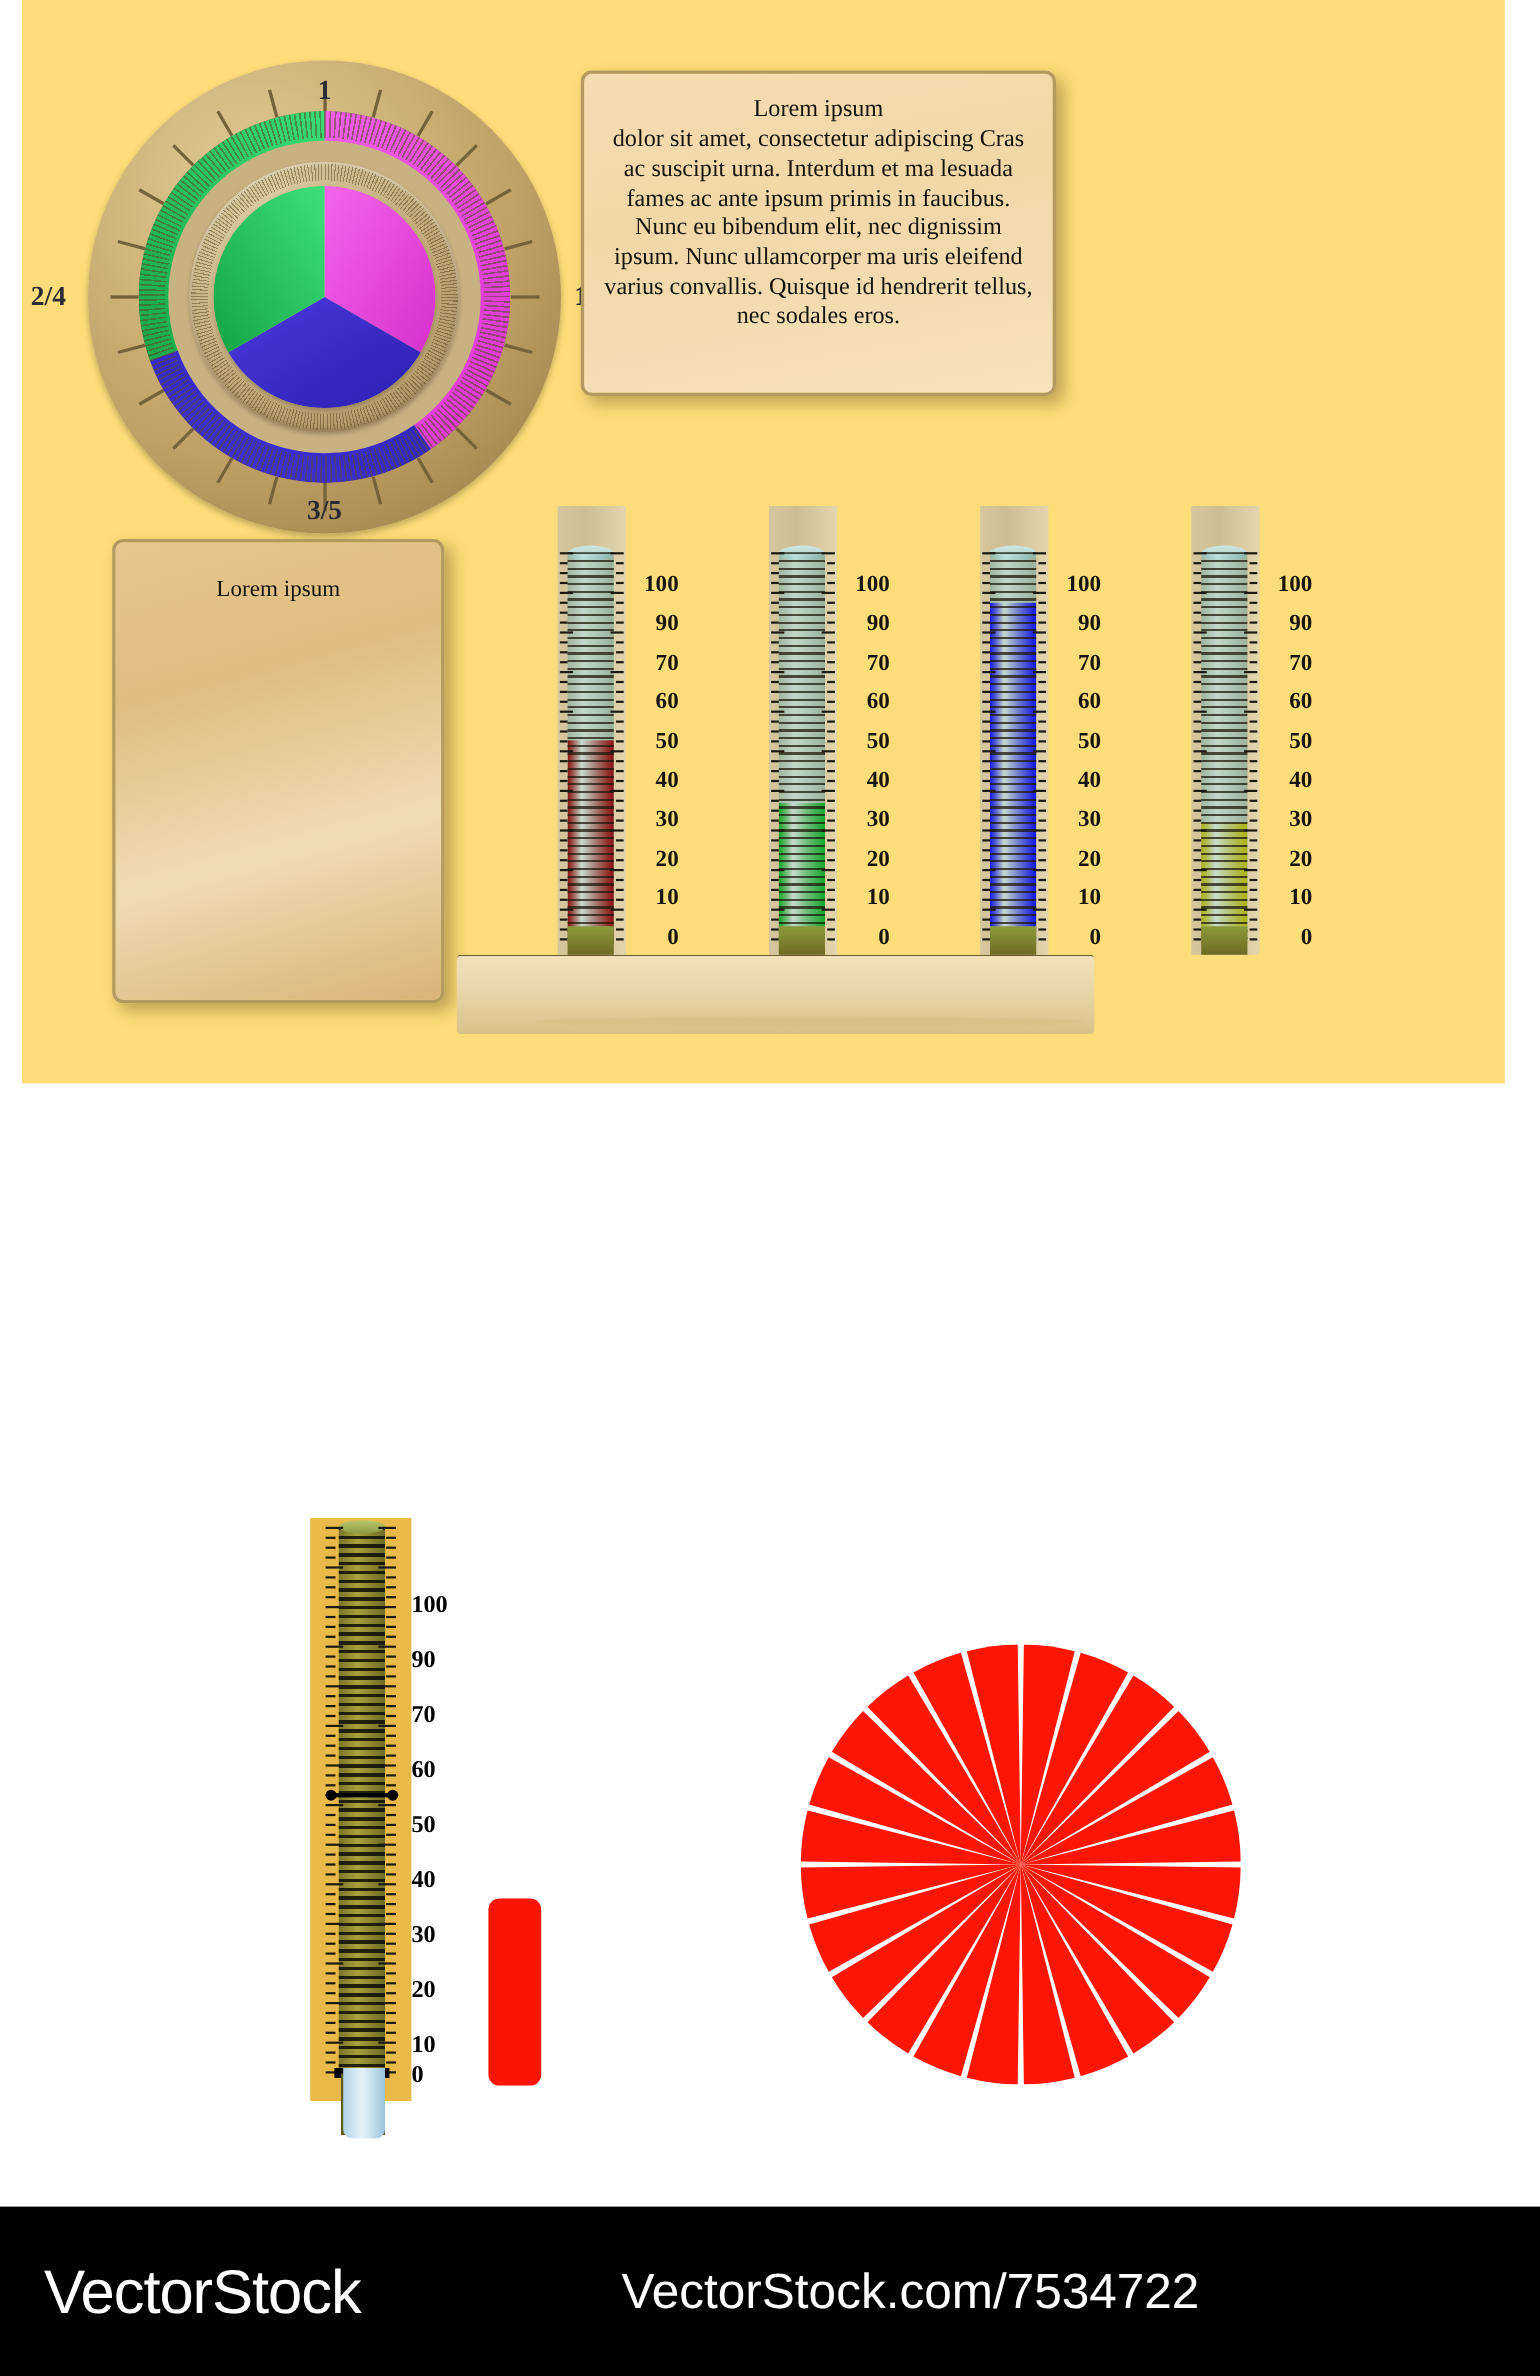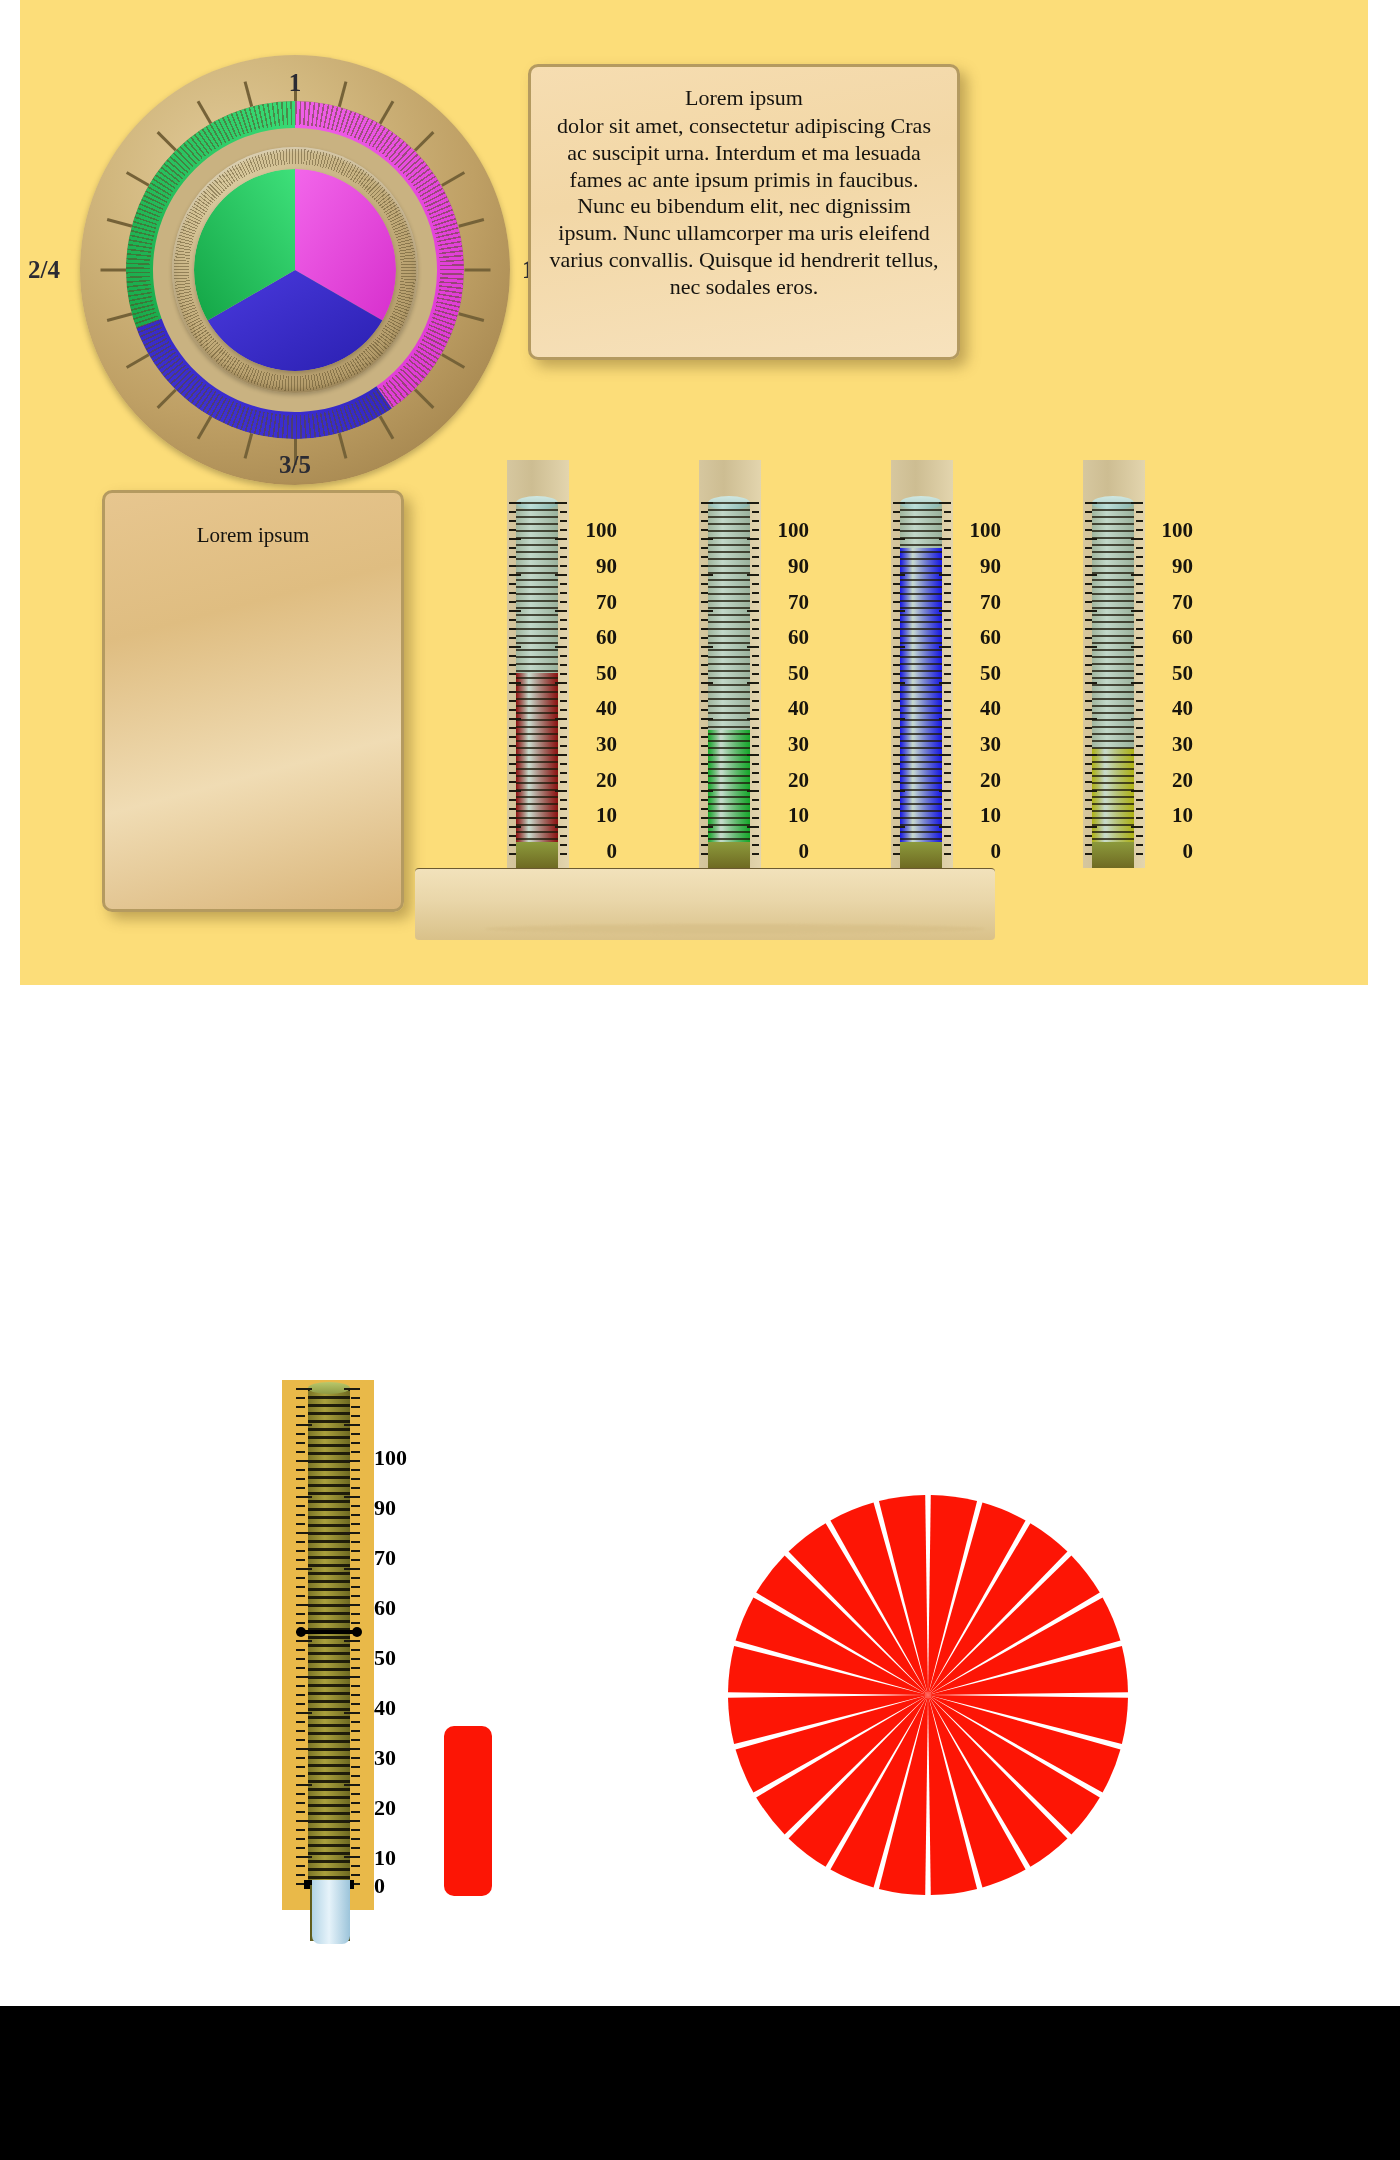--- a/index.html
+++ b/index.html
@@ -889,13 +889,15 @@
     <path d="M 200 200 L 6.110930020972205 249.06147717576047 A 200 200 0 0 1 0.019495198139139802 202.79243606782907 Z" fill="#fd1505"></path>
     <path d="M 200 200 L 0.019495198139139802 197.20756393217096 A 200 200 0 0 1 6.110930020972205 150.93852282423958 Z" fill="#fd1505"></path>
     <path d="M 200 200 L 7.556401294142887 145.54395059188522 A 200 200 0 0 1 25.41558454603799 102.42806817225359 Z" fill="#fd1505"></path>
     <path d="M 200 200 L 28.20802061386715 97.59142702588565 A 200 200 0 0 1 56.61787846990342 60.5669794290871 Z" fill="#fd1505"></path>
     <path d="M 200 200 L 60.56697942908707 56.617878469903474 A 200 200 0 0 1 97.59142702588561 28.20802061386715 Z" fill="#fd1505"></path>
     <path d="M 200 200 L 102.42806817225355 25.41558454603802 A 200 200 0 0 1 145.54395059188516 7.5564012941429155 Z" fill="#fd1505"></path>
     <path d="M 200 200 L 150.9385228242395 6.1109300209722335 A 200 200 0 0 1 197.2075639321709 0.019495198139139802 Z" fill="#fd1505"></path>
   </svg>
 
 <div id="footer">
+  <div id="footer-brand">VectorStock</div>
+  <div id="footer-url">VectorStock.com/7534722</div>
 </div>
 
 </body></html>

